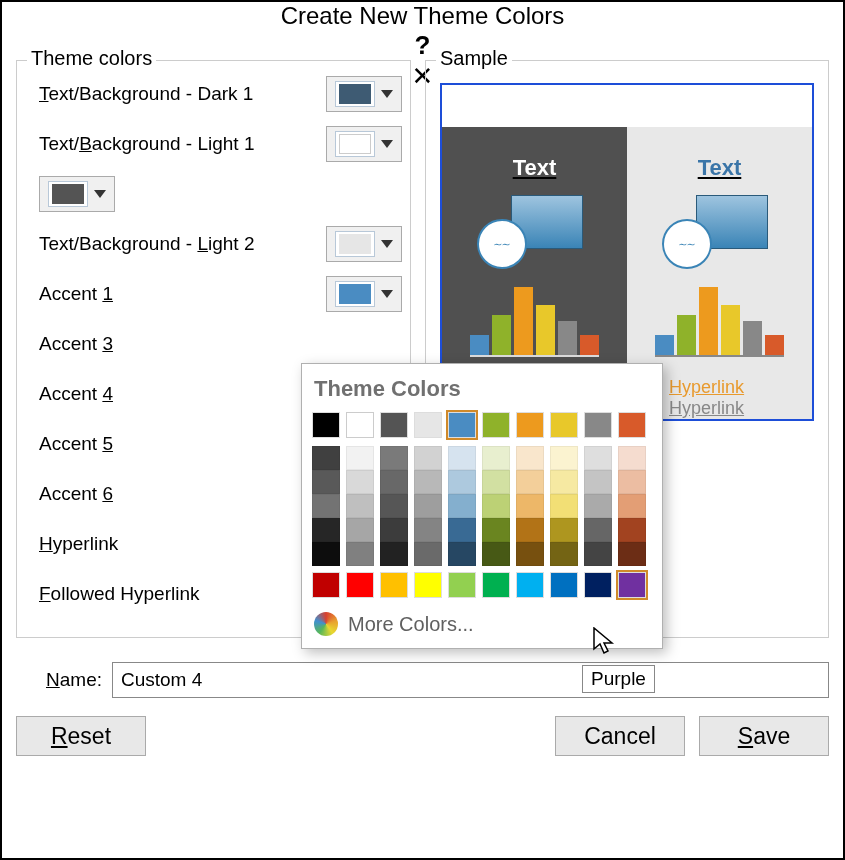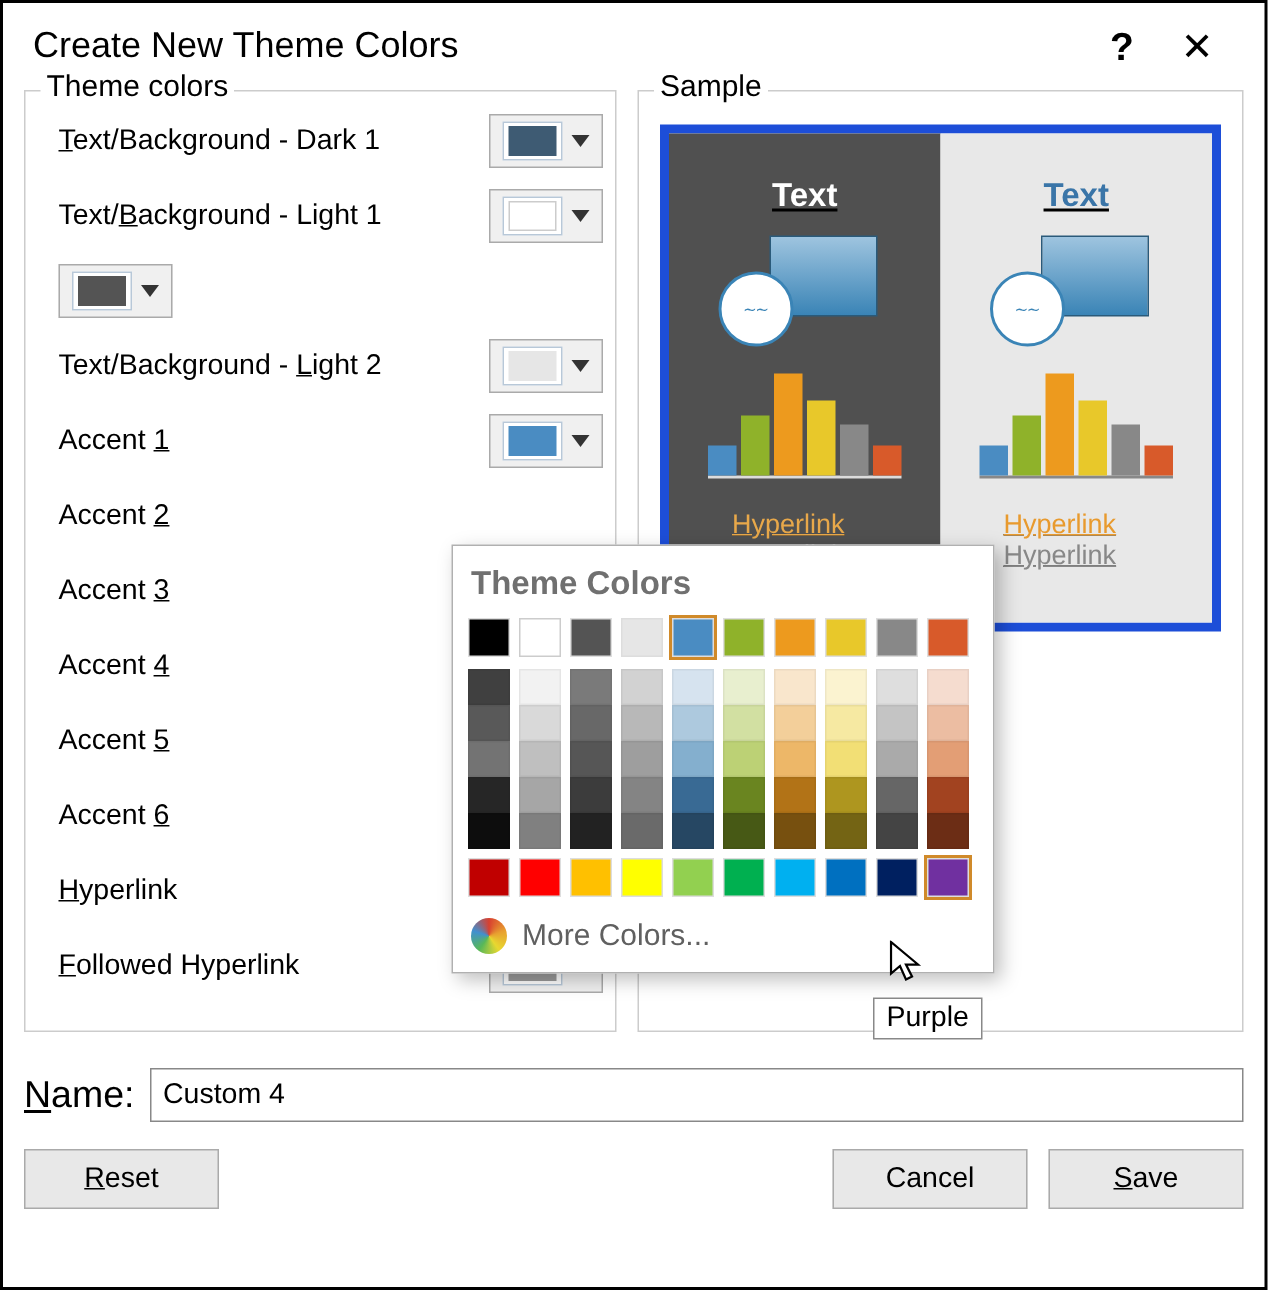--- a/index.html
+++ b/index.html
@@ -11,20 +11,21 @@
     width: 845px;
     height: 860px;
     position: relative;
     border: 2px solid #000;
   }
   .titlebar {
     display: flex;
     align-items: center;
     height: 58px;
     padding: 0 20px;
+    flex-direction: column;
   }
   .titlebar .title {
     font-size: 24px;
     flex: 1;
   }
   .titlebar .help {
     font-size: 26px;
     font-weight: 600;
     width: 50px;
     text-align: center;
@@ -104,22 +105,23 @@
   }
   .caret {
     width: 0; height: 0;
     border-left: 6px solid transparent;
     border-right: 6px solid transparent;
     border-top: 8px solid #333;
   }
   
   .sample-card {
     display: flex;
-    border: 6px solid #1d4ed8;
+    border: 2px solid #1d4ed8;
     height: 338px;
+    align-items: flex-end;
   }
   .sample-half {
     flex: 1;
     display: flex;
     flex-direction: column;
     align-items: center;
     padding-top: 28px;
     position: relative;
   }
   .sample-dark { background: #505050; }
@@ -172,42 +174,42 @@
   .followed { color: #888; text-decoration: underline; }
   .sample-dark .hyperlink { color: #e8a84a; }
   .sample-dark .followed { color: #c0c0c0; }
   
   .name-row {
     display: flex;
     align-items: center;
     margin-top: 24px;
     gap: 10px;
   }
-  .name-row label { font-size: 25px; }
+  .name-row label { font-size: 19px; margin-left: 30px; }
   .name-input {
     flex: 1;
     height: 36px;
     border: 1px solid #888;
     padding: 0 8px;
     font-size: 19px;
     font-family: inherit;
   }
   
   .button-row {
     display: flex;
     margin-top: 18px;
     gap: 14px;
   }
   .button-row .spacer { flex: 1; }
   .btn {
     width: 130px;
     height: 40px;
     border: 1px solid #aaa;
     background: #e8e8e8;
-    font-size: 19px;
+    font-size: 23px;
     font-family: inherit;
     cursor: pointer;
   }
   
   .color-picker {
     position: absolute;
     left: 299px;
     top: 303px;
     width: 362px;
     background: #fff;
@@ -330,23 +332,20 @@
             </div>
           </div>
           <div class="color-row">
             <div class="color-label">Accent <u>1</u></div>
             <div class="color-dropdown">
               <div class="swatch-outer">
                 <div class="swatch-inner" style="background: rgb(74, 140, 194);"></div>
               </div>
               <div class="caret"></div>
             </div>
-          </div>
-          <div class="color-row">
-            <div class="color-label">Accent <u>2</u></div>
           </div>
           <div class="color-row">
             <div class="color-label">Accent <u>3</u></div>
           </div>
           <div class="color-row">
             <div class="color-label">Accent <u>4</u></div>
           </div>
           <div class="color-row">
             <div class="color-label">Accent <u>5</u></div>
           </div>

